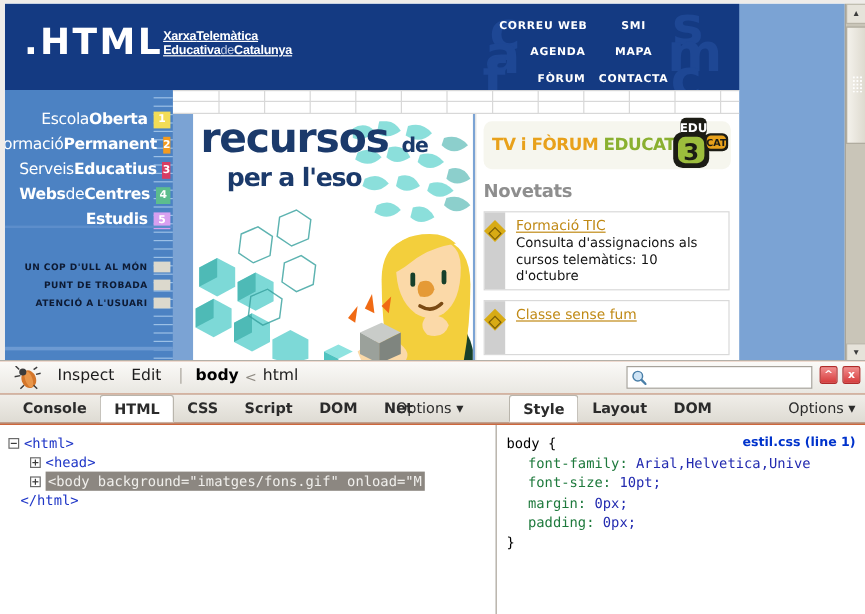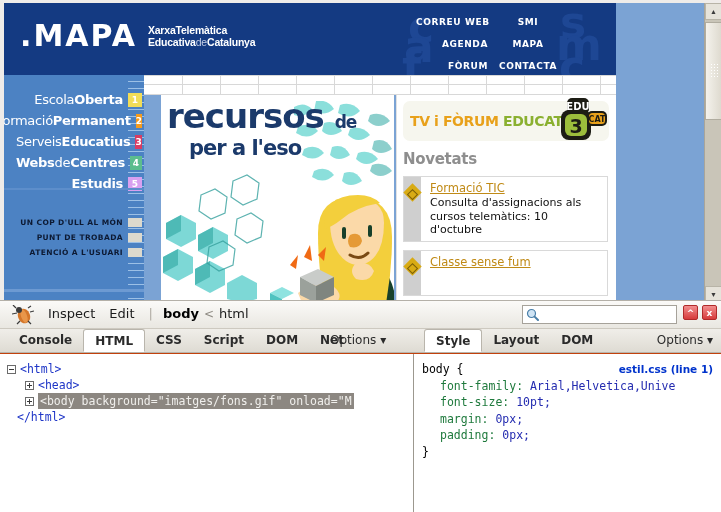--- a/index.html
+++ b/index.html
@@ -41,23 +41,24 @@
   .logo-wrap {
     position: absolute; left: 16px; top: 18px;
     display: flex; align-items: center;
   }
   .logo-mark {
     font-size: 30px; font-weight: bold; color: #ffffff;
     letter-spacing: 2px; line-height: 1;
     font-family: "DejaVu Sans", sans-serif;
   }
   .logo-tag {
-    margin-left: 11px; color: #ffffff;
+    color: #ffffff;
     font-size: 10.5px; line-height: 12px; font-weight: bold;
     letter-spacing: -0.2px;
+    text-decoration: underline;
   }
   .logo-tag .lt { font-weight: normal; color: #c3cde4; }
 
   
   .wm {
     position: absolute;
     color: #1e4794;
     font-size: 44px; font-weight: bold; line-height: 1;
     font-family: "DejaVu Sans", sans-serif;
     user-select: none;
@@ -361,21 +362,21 @@
       <div class="site-header">
 
         <div class="wm" style="left:404px; top:2px;">c</div>
         <div class="wm" style="left:400px; top:22px;">a</div>
         <div class="wm" style="left:398px; top:42px;">f</div>
         <div class="wm" style="left:556px; top:-2px;">s</div>
         <div class="wm" style="left:552px; top:20px;">m</div>
         <div class="wm" style="left:555px; top:42px;">c</div>
 
         <div class="logo-wrap">
-          <div class="logo-mark">.MAPA</div>
+          <div class="logo-mark">.HTML</div>
           <div class="logo-tag">
             <div><span>Xarxa</span><span>Telemàtica</span></div>
             <div><span>Educativa</span><span class="lt">de</span><span>Catalunya</span></div>
           </div>
         </div>
 
         <div class="hnav hnav-left">
           <a href="#">CORREU WEB</a>
           <a href="#">AGENDA</a>
           <a href="#">FÒRUM</a>

